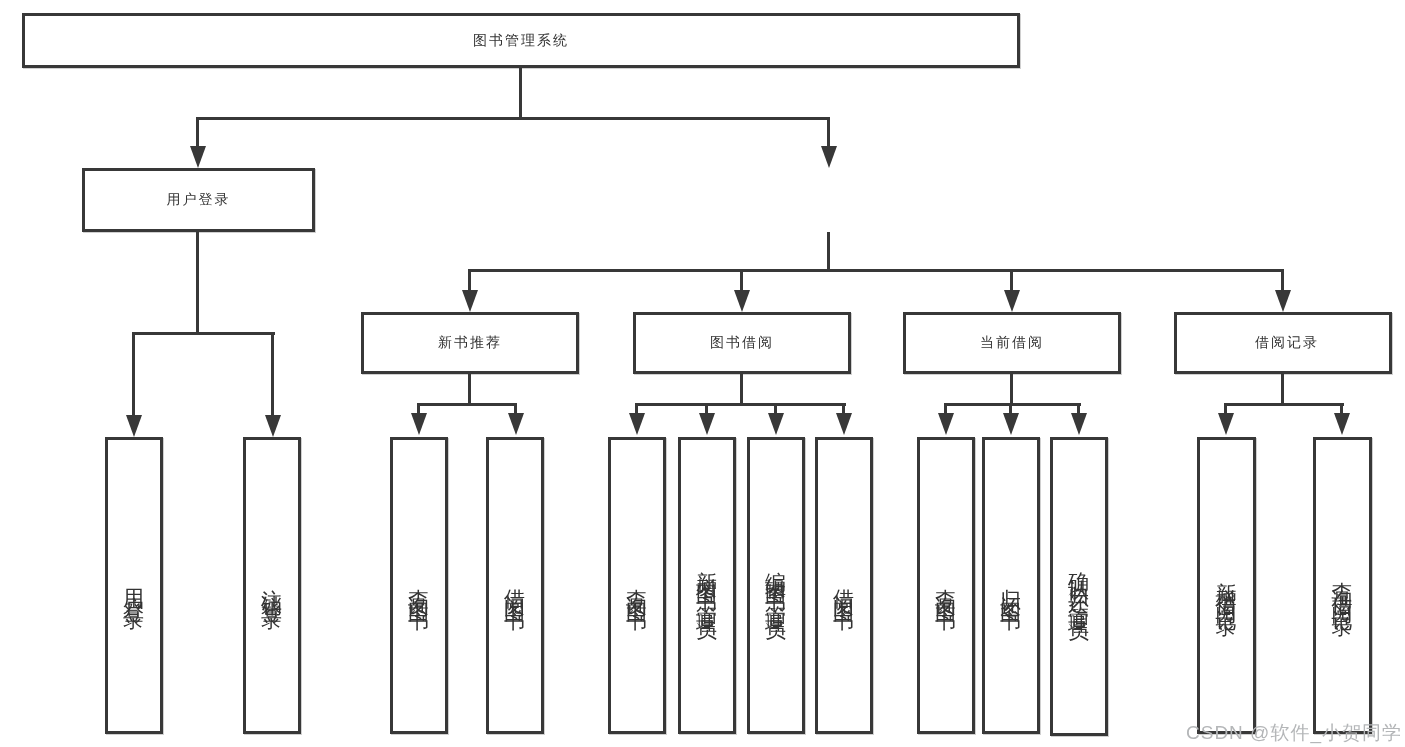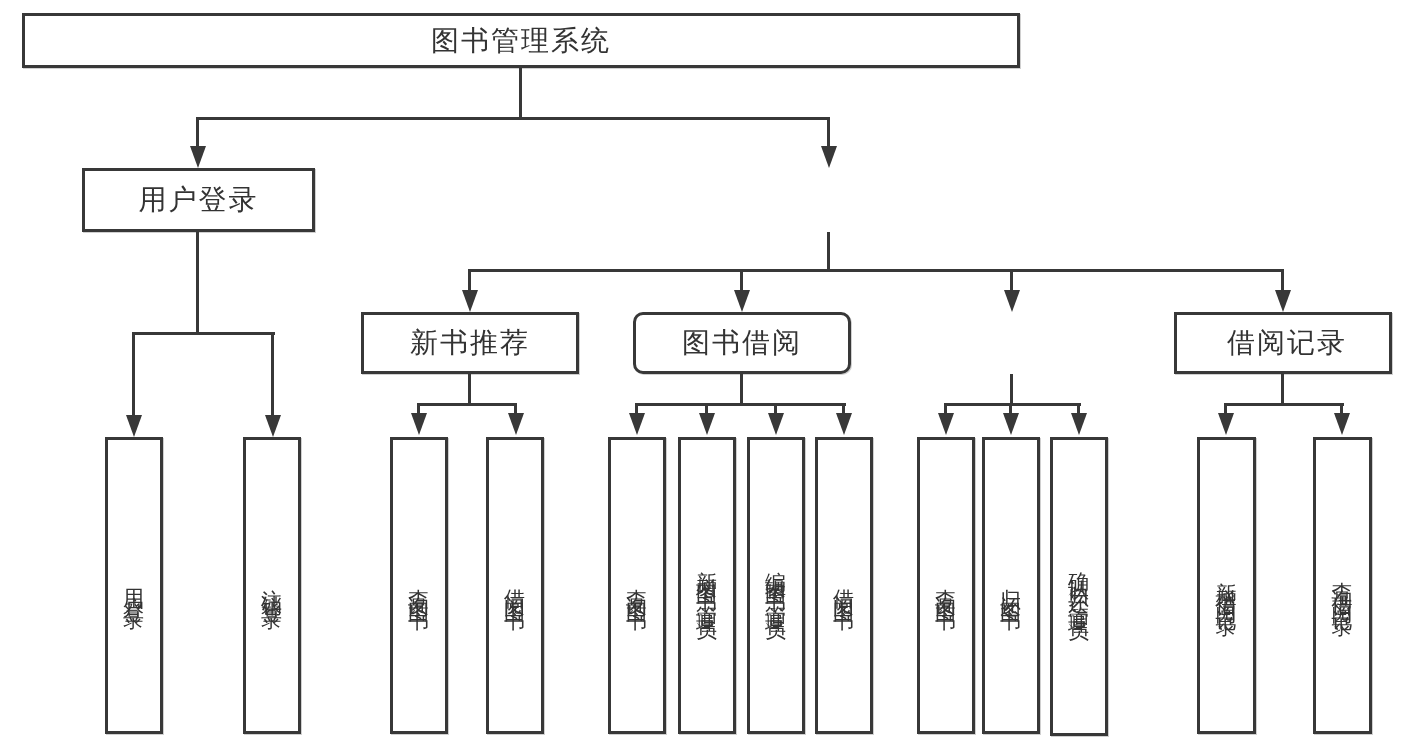--- a/index.html
+++ b/index.html
@@ -10,21 +10,21 @@
     font-family:"Liberation Sans","DejaVu Sans",sans-serif;
     color:#333333;
     overflow:hidden;
   }
   .box{
     position:absolute;
     box-sizing:border-box;
     background:#ffffff;
     border:3px solid #383838;
     display:flex;align-items:center;justify-content:center;
-    font-size:28px;
+    font-size:14px;
     letter-spacing:2px;
     color:#333333;
     box-shadow:1px 1px 0 rgba(120,120,120,.35);
   }
   .vbox{
     position:absolute;
     box-sizing:border-box;
     background:#ffffff;
     border:3px solid #383838;
     display:flex;align-items:center;justify-content:center;
@@ -57,21 +57,22 @@
 </head>
 <body>
 
 <div id="stage">
 
   <div class="box" style="left:22px;top:13px;width:998px;height:55px;">图书管理系统</div>
 
   <div class="box" style="left:82px;top:168px;width:233px;height:64px;">用户登录</div>
 
   <div class="box" style="left:361px;top:312px;width:218px;height:62px;">新书推荐</div>
-  <div class="box" style="left:633px;top:312px;width:218px;height:62px;border-radius:10px;">图书借阅</div>
+  <div class="box" style="left:633px;top:312px;width:218px;height:62px;">图书借阅</div>
+  <div class="box" style="left:903px;top:312px;width:218px;height:62px;">当前借阅</div>
   <div class="box" style="left:1174px;top:312px;width:218px;height:62px;padding-left:8px;">借阅记录</div>
 
   <div class="vbox" style="left:105px;top:437px;width:58px;height:297px;">用户登录</div>
   <div class="vbox" style="left:243px;top:437px;width:58px;height:297px;">注销登录</div>
 
   <div class="vbox" style="left:390px;top:437px;width:58px;height:297px;">查询图书</div>
   <div class="vbox" style="left:486px;top:437px;width:58px;height:297px;">借阅图书</div>
 
   <div class="vbox" style="left:608px;top:437px;width:58px;height:297px;">查询图书</div>
   <div class="vbox" style="left:678px;top:437px;width:58px;height:297px;">新增图书（管理员）</div>
@@ -137,14 +138,15 @@
   <div class="vl" style="left:1077px;top:405px;height:9px;"></div>
   <div class="arr" style="left:1071px;top:413px;"></div>
 
   <div class="vl" style="left:1281px;top:374px;height:31px;"></div>
   <div class="hl" style="left:1224px;top:403px;width:120px;"></div>
   <div class="vl" style="left:1224px;top:405px;height:9px;"></div>
   <div class="arr" style="left:1218px;top:413px;"></div>
   <div class="vl" style="left:1340px;top:405px;height:9px;"></div>
   <div class="arr" style="left:1334px;top:413px;"></div>
 
+  <div class="watermark">CSDN @软件_小贺同学</div>
 
 </div>
 
 </body></html>

